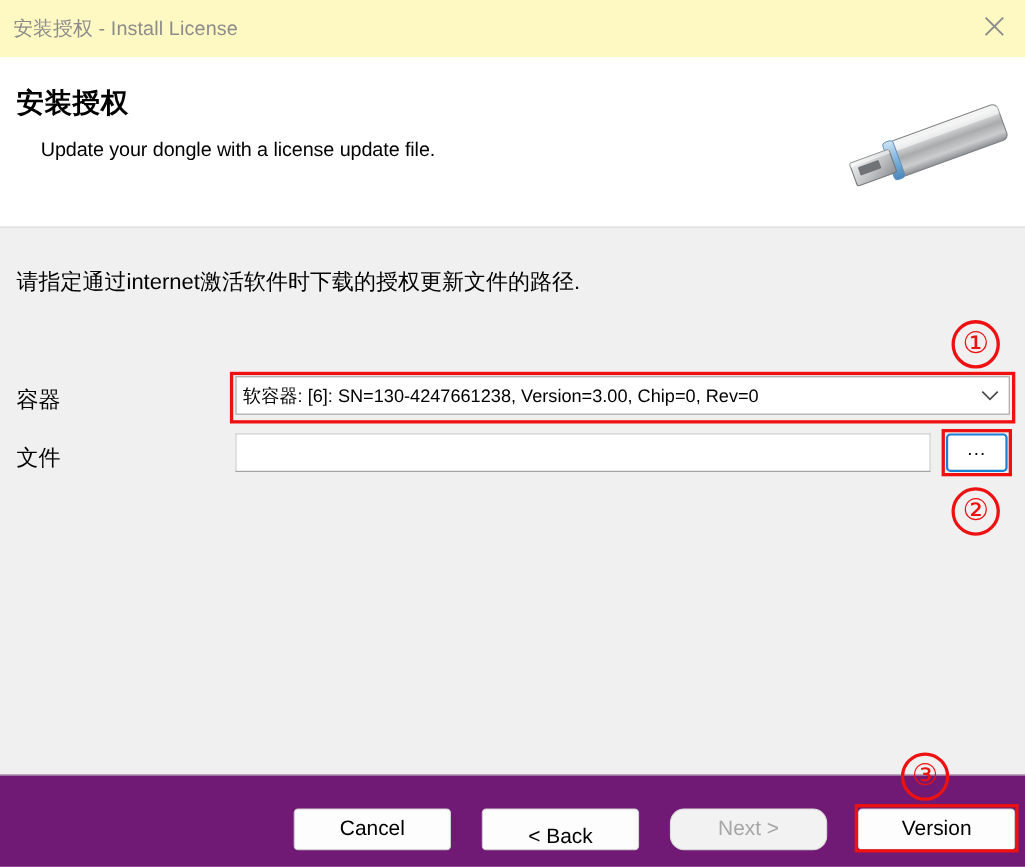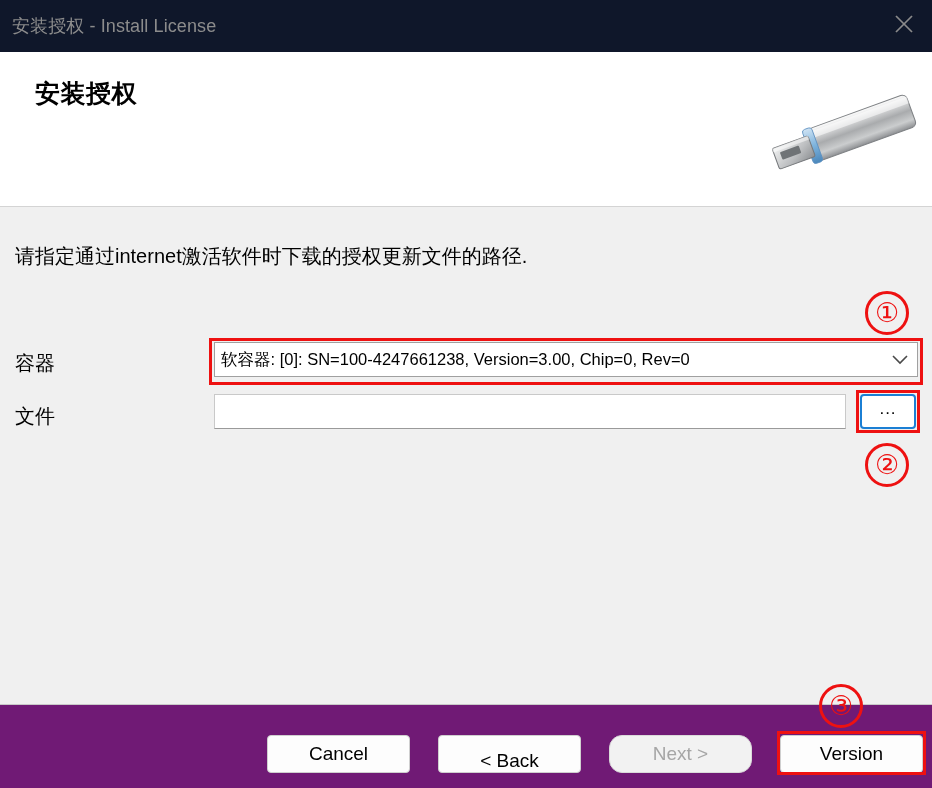--- a/index.html
+++ b/index.html
@@ -14,21 +14,21 @@
     overflow: hidden;
     position: relative;
     -webkit-font-smoothing: antialiased;
   }
 
   
   .titlebar {
     position: absolute;
     left: 0; top: 0;
     width: 932px; height: 52px;
-    background: #0f172a;
+    background: #fef9c3;
   }
   .titlebar-text {
     position: absolute;
     left: 12px; top: 14px;
     font-size: 18px;
     color: #8c8c8c;
     white-space: nowrap;
     letter-spacing: 0.1px;
   }
   .close-btn {
@@ -51,21 +51,20 @@
     border-bottom: 1px solid #d4d4d4;
     box-sizing: border-box;
   }
   .header-title {
     position: absolute;
     left: 15px; top: 25px;
     font-size: 25px;
     font-weight: bold;
     color: #000000;
     letter-spacing: 0.5px;
-    margin-left: 20px;
   }
   .header-sub {
     position: absolute;
     left: 37px; top: 74px;
     font-size: 18px;
     color: #000000;
     letter-spacing: -0.1px;
   }
   .dongle {
     position: absolute;
@@ -230,20 +229,21 @@
       <svg width="22" height="22" viewBox="0 0 22 22">
         <line x1="3" y1="3" x2="19" y2="19" stroke="#8a8a8a" stroke-width="1.7"></line>
         <line x1="19" y1="3" x2="3" y2="19" stroke="#8a8a8a" stroke-width="1.7"></line>
       </svg>
     </span>
   </div>
 </div>
 
 <div class="header-panel">
   <div class="header-title">安装授权</div>
+  <div class="header-sub">Update your dongle with a license update file.</div>
   <div class="dongle">
     <svg width="168" height="84" viewBox="0 0 168 84">
       <defs>
         <linearGradient id="metal" x1="0" y1="0" x2="0" y2="1">
           <stop offset="0%" stop-color="#fcfcfc"></stop>
           <stop offset="22%" stop-color="#d9dadb"></stop>
           <stop offset="50%" stop-color="#a9abad"></stop>
           <stop offset="78%" stop-color="#cbcdce"></stop>
           <stop offset="100%" stop-color="#8e9093"></stop>
         </linearGradient>
@@ -274,21 +274,21 @@
 </div>
 
 <div class="body-area">
   <div class="instruction">请指定通过internet激活软件时下载的授权更新文件的路径.</div>
 
   <div class="row-label" id="label-container">容器</div>
   <div class="row-label" id="label-file">文件</div>
 </div>
 
 <div class="combo" style="top:342px;">
-  <div class="combo-text">软容器: [0]: SN=100-4247661238, Version=3.00, Chip=0, Rev=0</div>
+  <div class="combo-text">软容器: [6]: SN=130-4247661238, Version=3.00, Chip=0, Rev=0</div>
   <div class="combo-arrow">
     <svg width="16" height="10" viewBox="0 0 16 10">
       <polyline points="1,1 8,8 15,1" fill="none" stroke="#4a4a4a" stroke-width="1.6"></polyline>
     </svg>
   </div>
 </div>
 
 <input class="file-input" style="top: 394px;" type="text" placeholder="">
 
 <div class="browse-btn" style="top:394px;">

